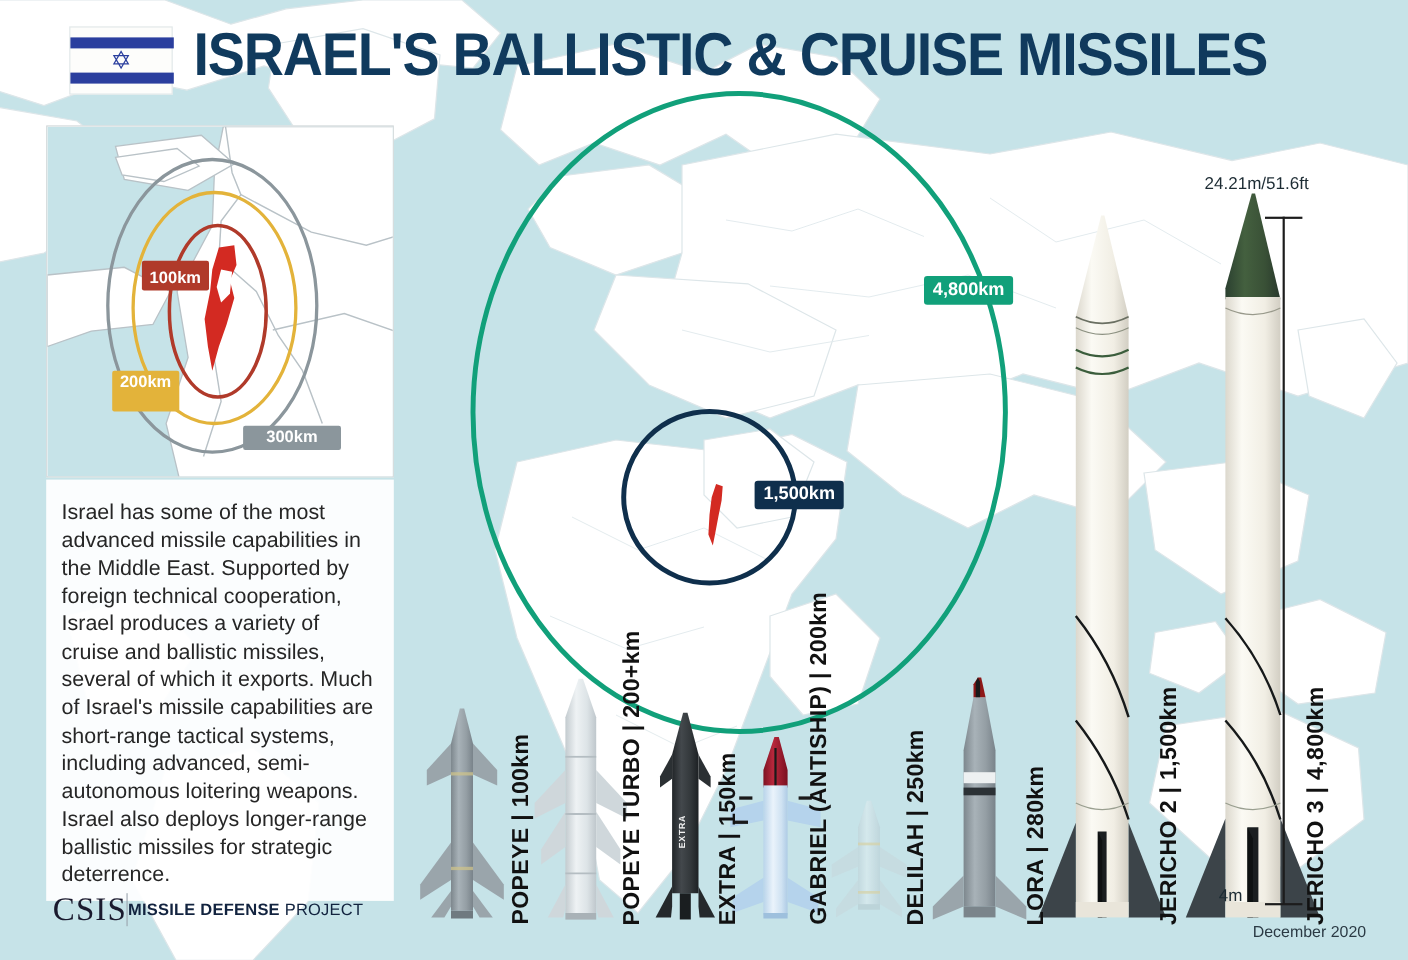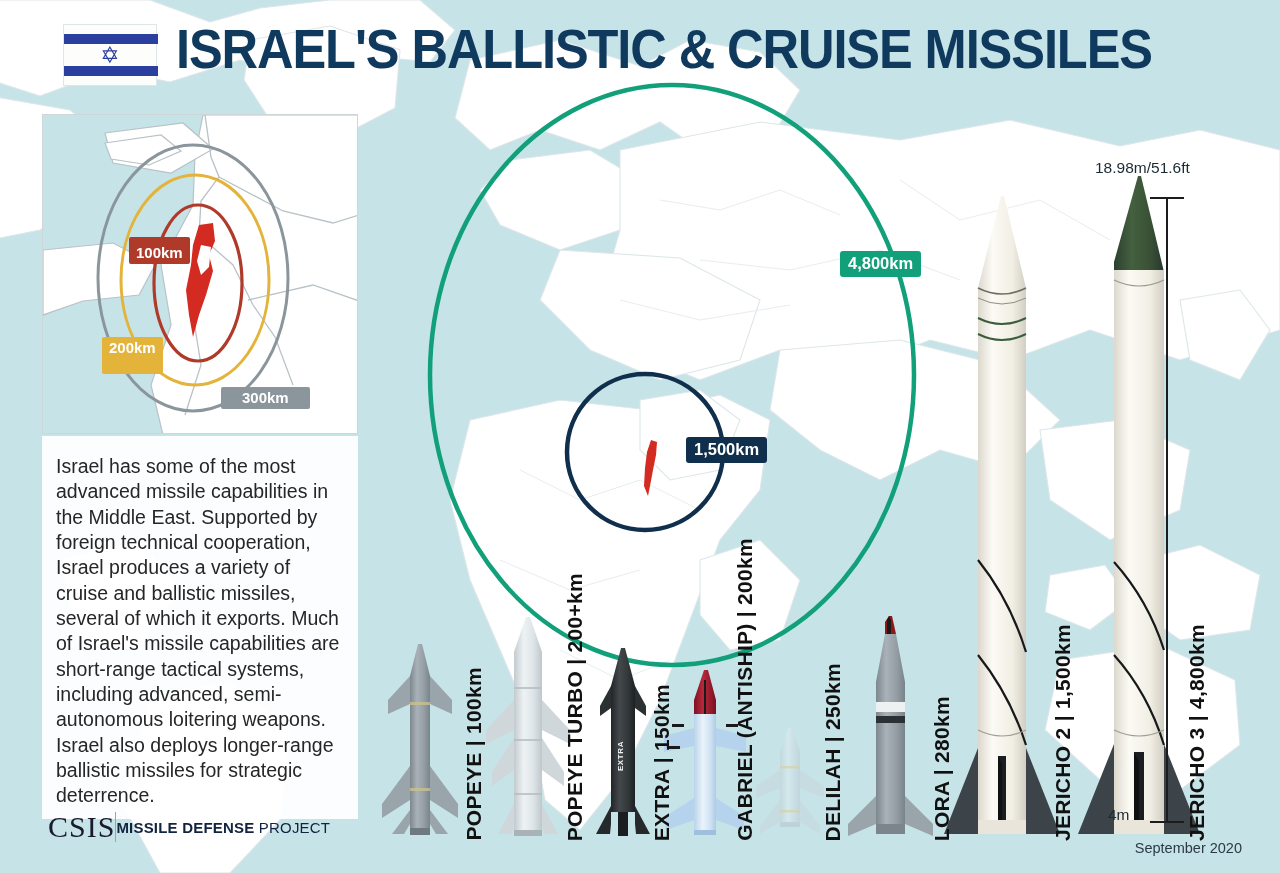--- a/index.html
+++ b/index.html
@@ -426,19 +426,19 @@
     <div class="m-label" style="left:821px; bottom:32px;">DELILAH | 250km</div>
     <div class="m-label" style="left:930px; bottom:32px;">LORA | 280km</div>
     <div class="m-label" style="left:1051px; bottom:32px;">JERICHO 2 | 1,500km</div>
     <div class="m-label" style="left:1185px; bottom:32px;">JERICHO 3 | 4,800km</div>
   </div>
 
   <div class="scale">
     <div class="scale-line"></div>
     <div class="scale-tick" style="top:197px;"></div>
     <div class="scale-tick" style="top:821px;"></div>
-    <div class="scale-text" style="left:-5px; top:159px;">18.98m/51.6ft</div>
+    <div class="scale-text" style="left:-5px; top:159px;">24.21m/51.6ft</div>
     <div class="scale-text" style="left:8px; top:806px;">4m</div>
   </div>
 
-  <div class="date-stamp">September 2020</div>
+  <div class="date-stamp">December 2020</div>
 
 </div>
 
 </body></html>

